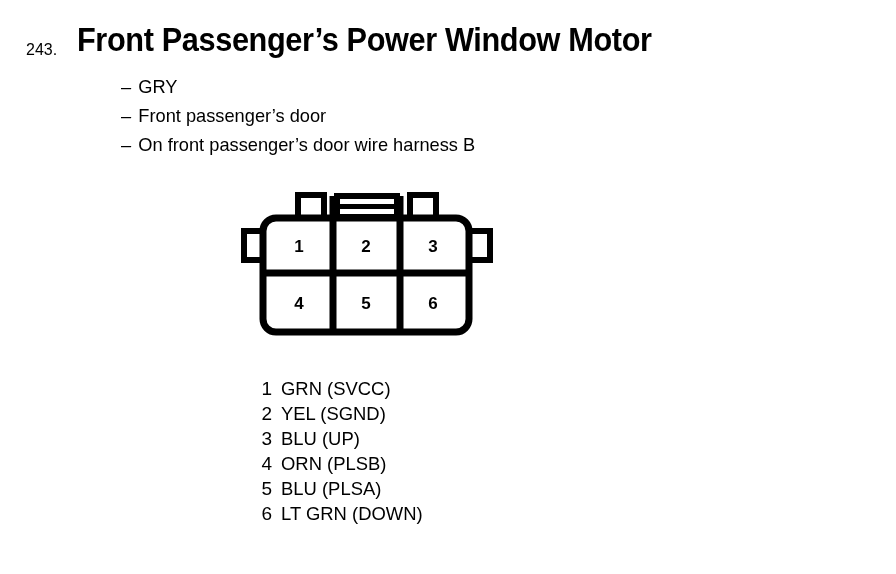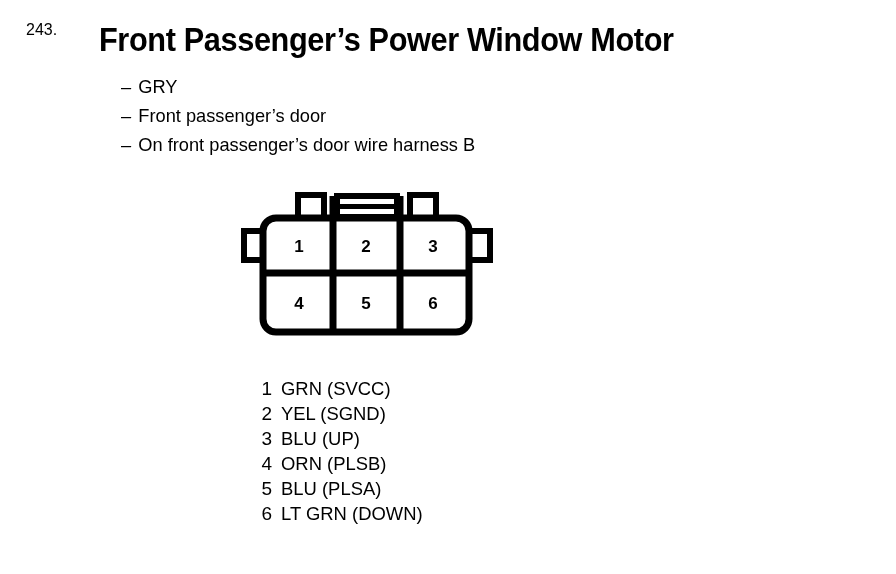--- a/index.html
+++ b/index.html
@@ -16,23 +16,22 @@
     color: #000000;
     -webkit-font-smoothing: none;
   }
 
   
   #title-row {
     position: absolute;
     left: 26px;
     top: 21px;
     display: flex;
-    align-items: flex-start;
+    align-items: flex-end;
     white-space: nowrap;
-    gap: 22px;
   }
   #title-text {
     font-size: 33px;
     font-weight: bold;
     letter-spacing: -0.4px;
     margin-left: 20px;
     transform: scaleX(0.93);
     transform-origin: left bottom;
   }
 

